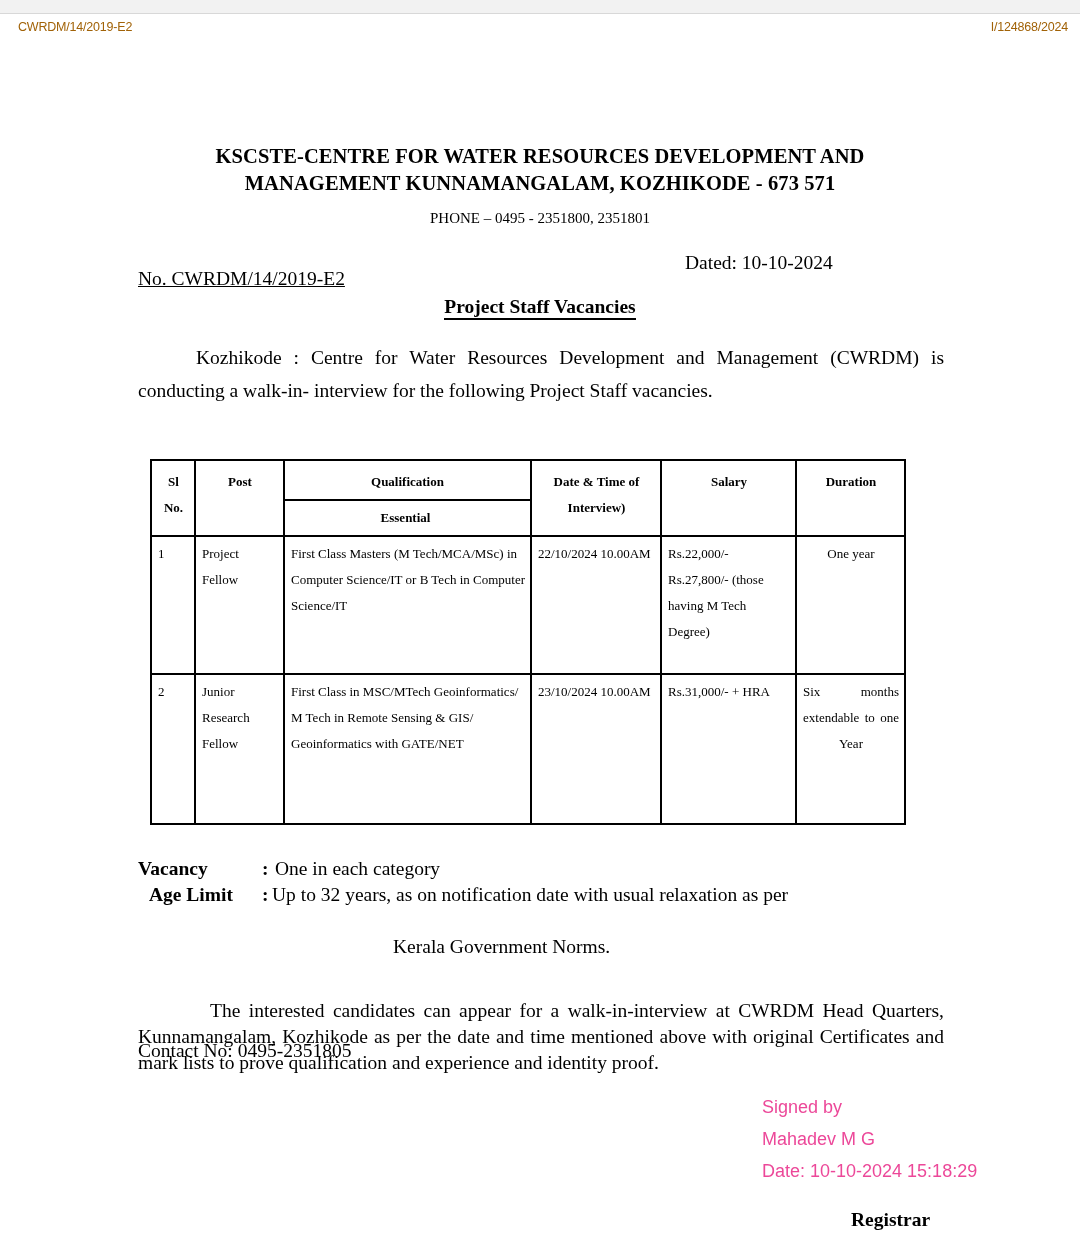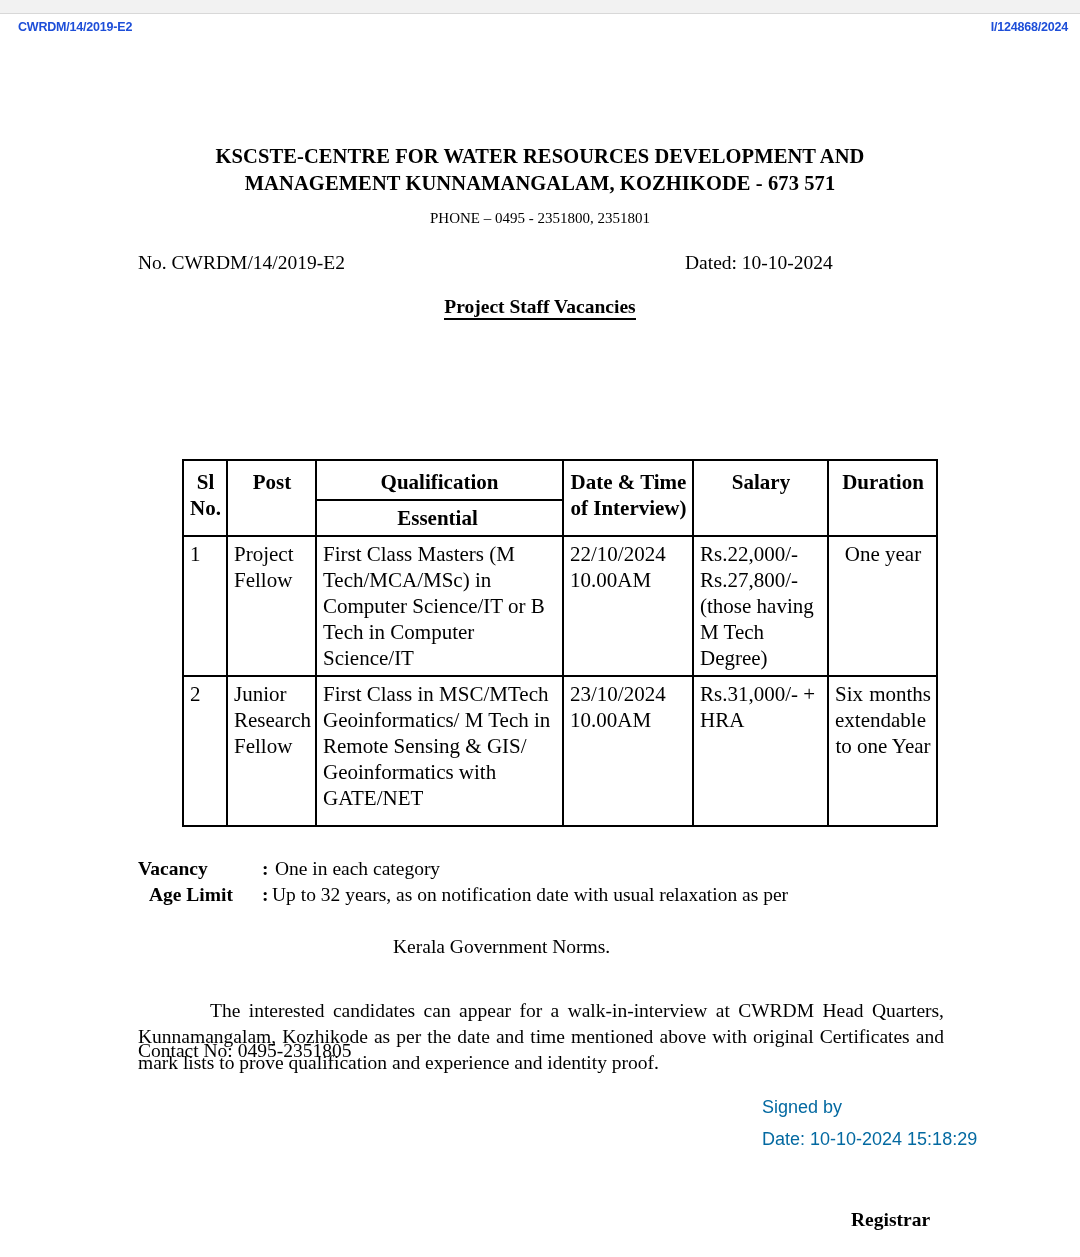--- a/index.html
+++ b/index.html
@@ -29,23 +29,22 @@
     position: absolute;
     top: 20px; left: 0;
     width: 1080px;
     height: 20px;
   }
   .stamp {
     position: absolute;
     font-family: "Liberation Sans", "DejaVu Sans", sans-serif;
     font-size: 12.5px;
     letter-spacing: -0.2px;
-    color: #1d4ed8;
+    color: #a16207;
     white-space: nowrap;
-    font-weight: bold;
   }
   .stamp-left  { left: 18px;  top: 0; }
   .stamp-right { right: 12px; top: 0; }
 
   
   .page {
     position: absolute;
     top: 0; left: 0;
     width: 1080px;
     height: 1171px;
@@ -71,21 +70,21 @@
     font-size: 15px;
   }
 
   .ref-row {
     position: absolute;
     top: 252px;
     left: 138px;
     width: 760px;
     font-size: 19.5px;
   }
-  .ref-row .ref-no   { position: absolute; left: 0; top: 0; white-space: nowrap; }
+  .ref-row .ref-no   { position: absolute; left: 0; top: 16px; white-space: nowrap; text-decoration: underline; }
   .ref-row .ref-date { position: absolute; left: 547px; top: 0; white-space: nowrap; }
 
   .doc-subject {
     position: absolute;
     top: 296px;
     left: 140px;
     width: 800px;
     text-align: center;
     font-size: 19.5px;
     font-weight: bold;
@@ -107,22 +106,21 @@
   }
 
   
   .vac-table {
     position: absolute;
     top: 459px;
     left: 150px;
     width: 754px;
     border-collapse: collapse;
     table-layout: fixed;
-    font-size: 21px;
-    margin-left: 32px;
+    font-size: 13px;
   }
   .vac-table th,
   .vac-table td {
     border: 2px solid #000;
     vertical-align: top;
     padding: 4px 5px 4px 6px;
     line-height: 26px;
   }
   .vac-table thead th {
     text-align: center;
@@ -204,21 +202,21 @@
   }
 
   
   .sign-block {
     position: absolute;
     top: 1091px;
     left: 762px;
     font-family: "Liberation Sans", "DejaVu Sans", sans-serif;
     font-size: 18px;
     line-height: 32px;
-    color: #0369a1;
+    color: #ec4899;
   }
   .sign-block div { white-space: nowrap; }
 
   .registrar {
     position: absolute;
     top: 1209px;
     left: 851px;
     font-size: 19.5px;
     font-weight: bold;
   }
@@ -244,20 +242,21 @@
 
   <div class="ref-row">
     <div class="ref-no">No. CWRDM/14/2019-E2</div>
     <div class="ref-date">Dated: 10-10-2024</div>
   </div>
 
   <div class="doc-subject">
     <span>Project Staff Vacancies</span>
   </div>
 
+  <div class="intro-para">Kozhikode : Centre for Water Resources Development and Management  (CWRDM) is conducting a walk-in- interview for the following Project Staff vacancies.</div>
 
   <table class="vac-table">
     <colgroup>
       <col class="col-sl">
         <col class="col-post">
         <col class="col-qual">
       <col class="col-date">
         <col class="col-sal">
         <col class="col-dur">
     </colgroup>
@@ -307,18 +306,19 @@
       <span class="note-cont">Kerala Government Norms.</span>
     </div>
   </div>
 
   <div class="closing-para">The interested candidates can appear for a walk-in-interview at CWRDM Head Quarters, Kunnamangalam, Kozhikode as per the date and time mentioned above with original Certificates and mark lists to prove qualification and experience and identity proof.</div>
 
   <div class="contact-line">Contact No: 0495-2351805</div>
 
   <div class="sign-block">
     <div>Signed by</div>
+    <div>Mahadev M G</div>
     <div>Date: 10-10-2024 15:18:29</div>
   </div>
 
   <div class="registrar">Registrar</div>
 
 </div>
 
 </body></html>

